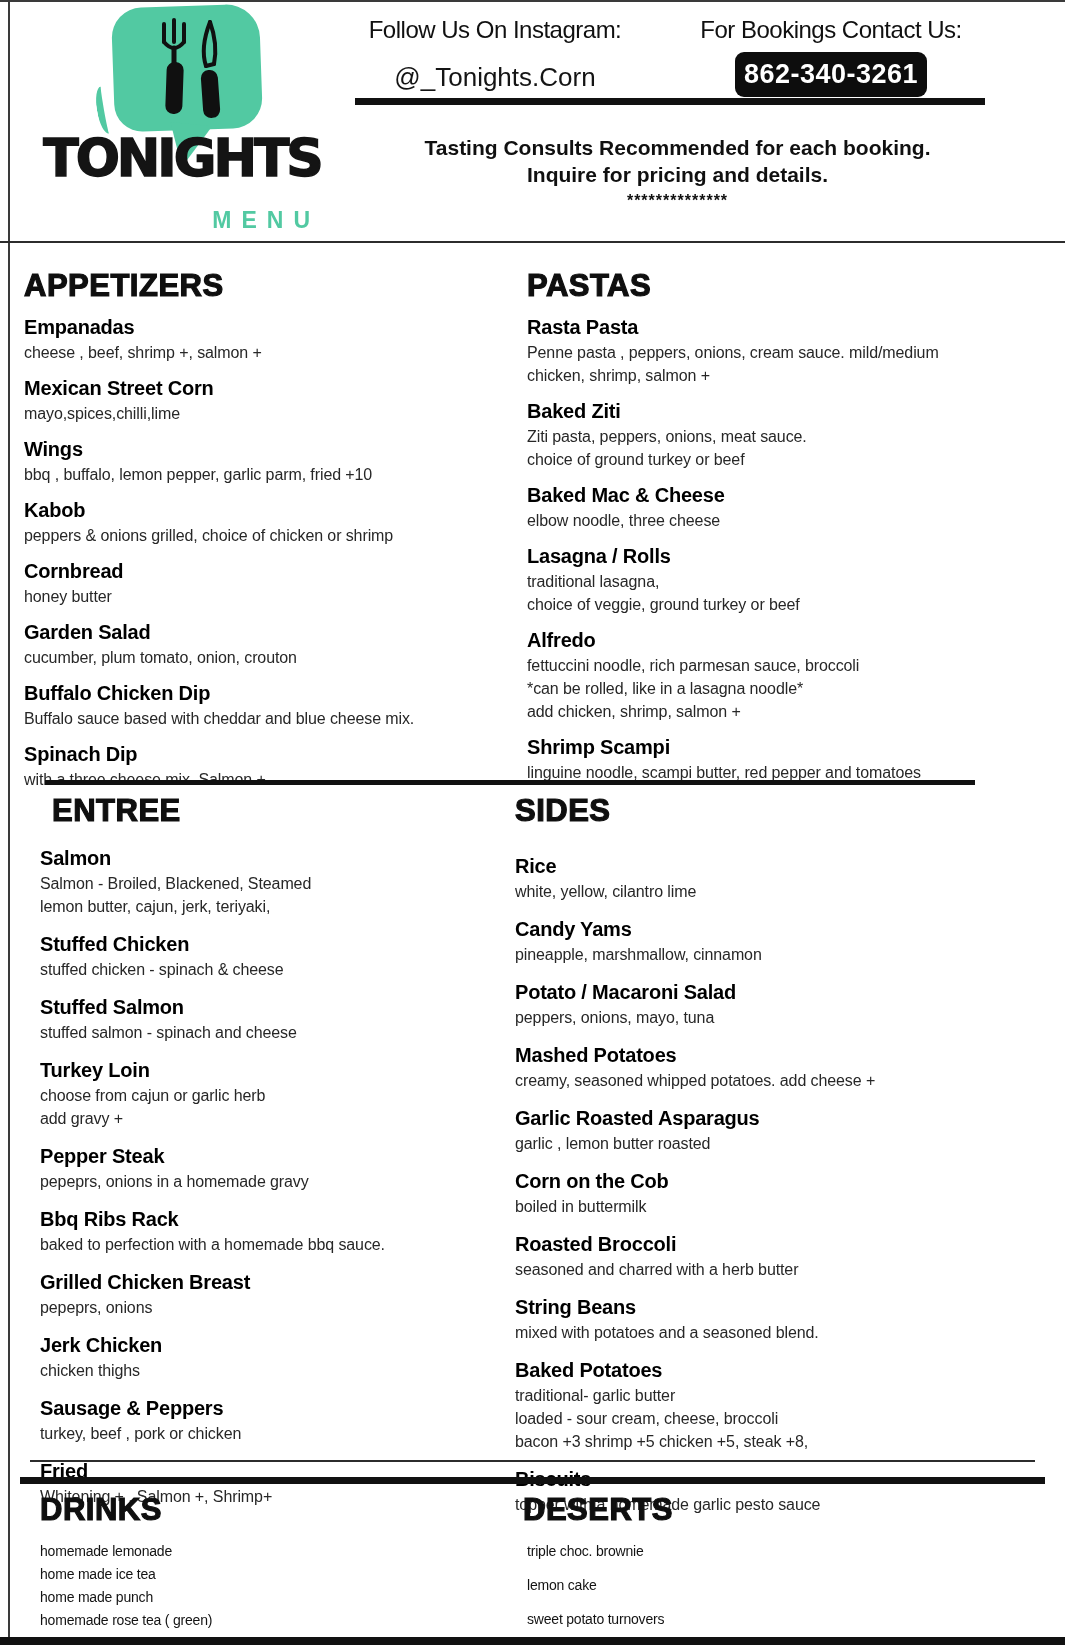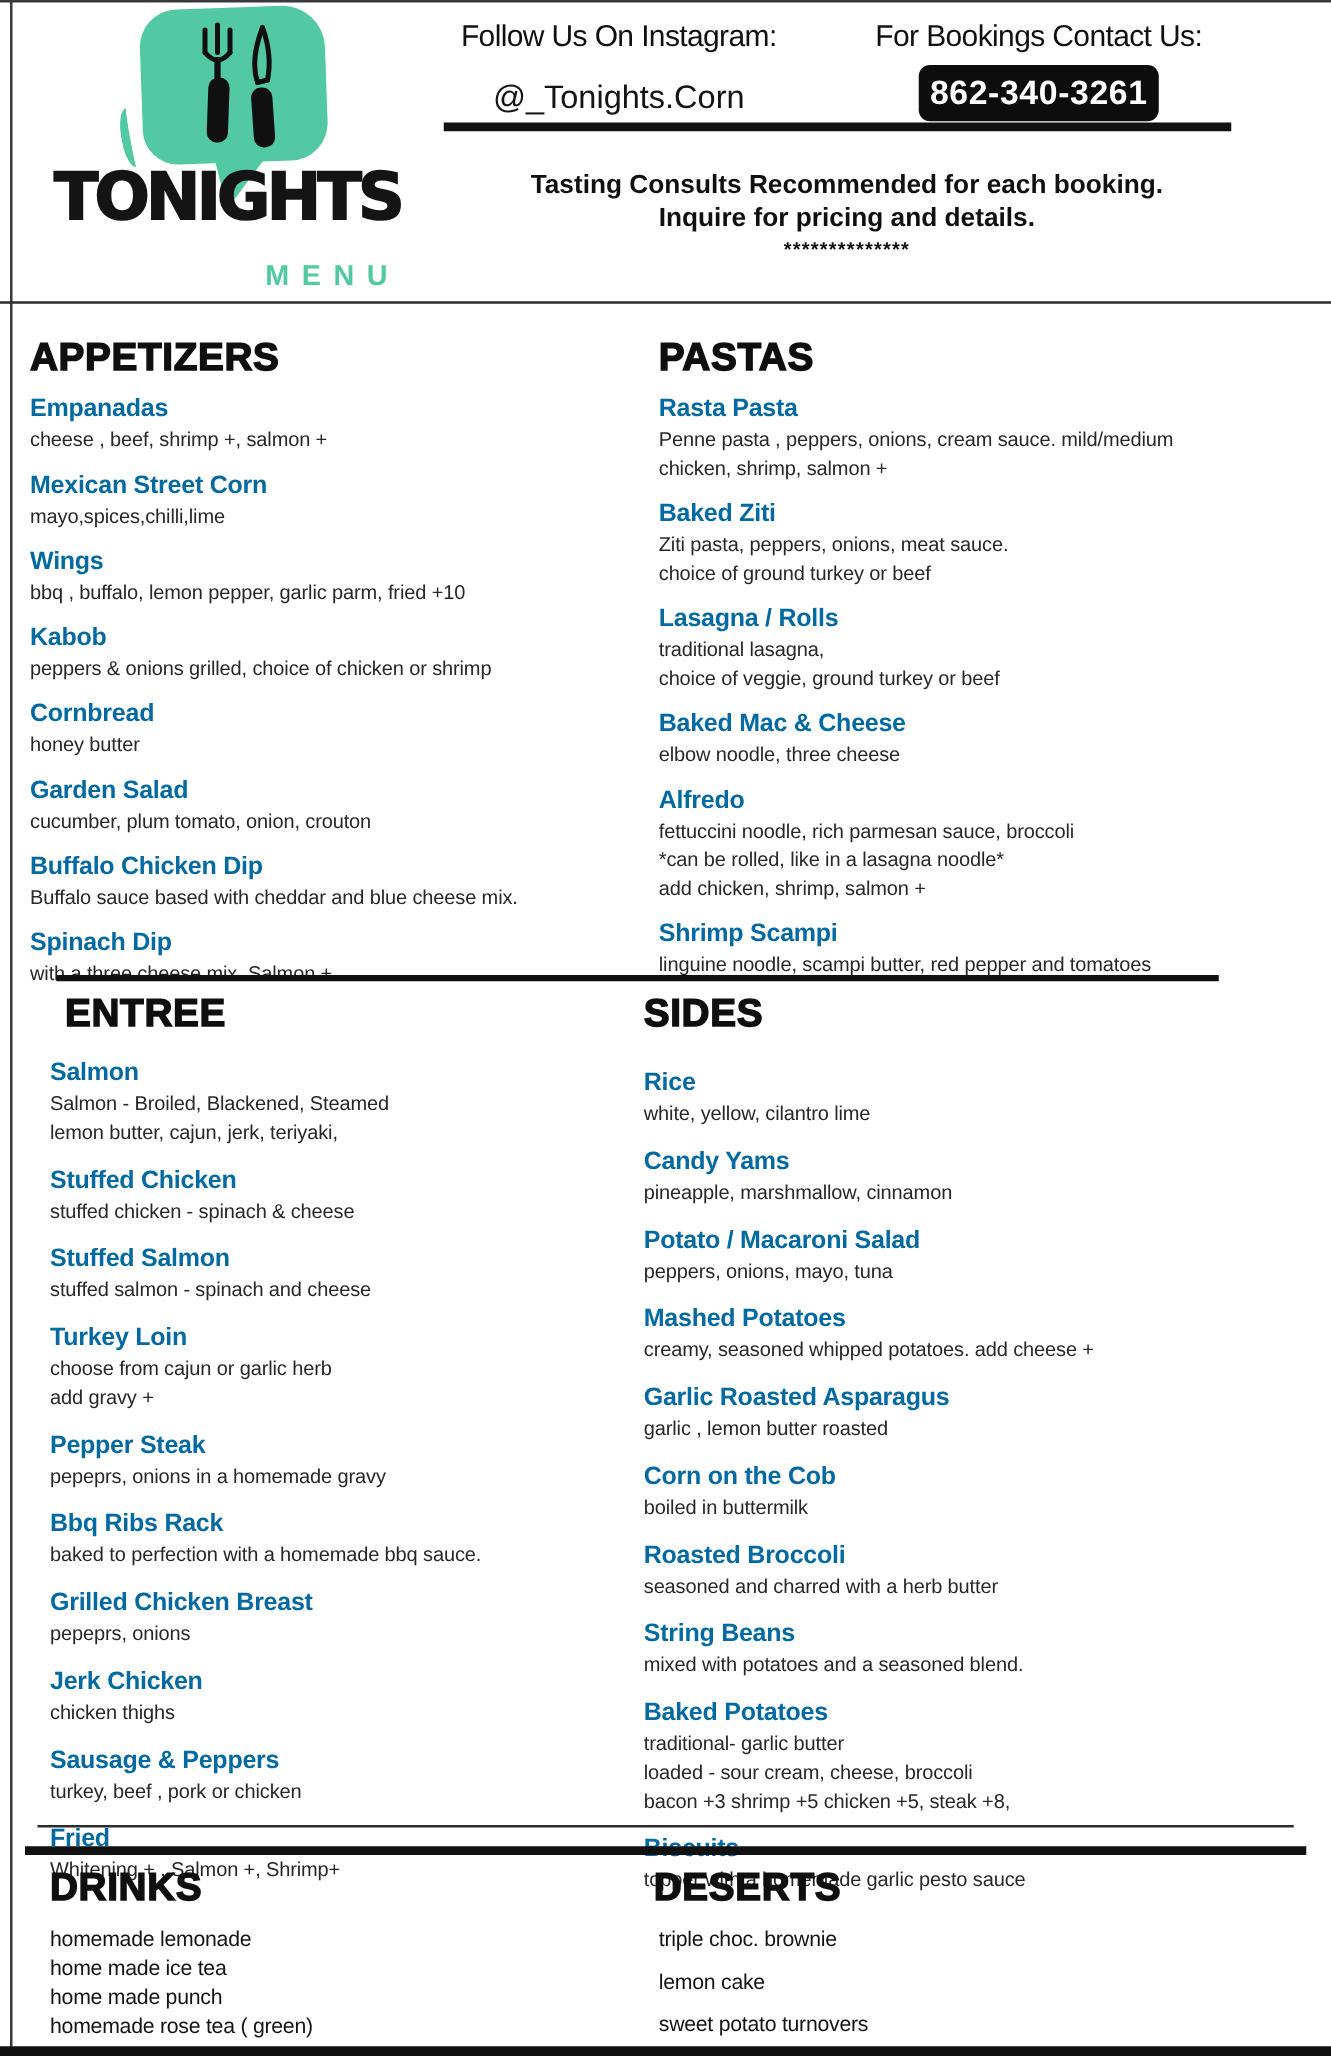--- a/index.html
+++ b/index.html
@@ -59,37 +59,37 @@
   .note-block { position:absolute; left:370px; top:134px; width:615px; text-align:center; }
   .note-l1, .note-l2 { font-size:21px; font-weight:bold; color:#101010; line-height:27px; }
   .note-stars { font-size:16px; font-weight:bold; letter-spacing:1px; color:#101010; margin-top:4px; }
 
   
   .section { position:absolute; }
   .section h2 {
     font-size:31px; font-weight:800; color:#0f0f0f; letter-spacing:0.5px;
     -webkit-text-stroke:1.2px #0f0f0f; margin-bottom:10px;
   }
-  .item-name { font-size:20px; font-weight:bold; color:#0369a1; line-height:27px; letter-spacing:-0.2px; }
+  .item-name { font-size:20px; font-weight:bold; color:#000000; line-height:27px; letter-spacing:-0.2px; }
   .item-desc { font-size:16px; color:#272727; line-height:23px; letter-spacing:-0.1px; }
   .menu-item { margin-bottom:11px; }
 
   #sec-appetizers { left:24px;  top:268px; width:472px; }
   #sec-pastas     { left:527px; top:268px; width:455px; }
   #sec-entree     { left:40px;  top:793px; width:470px; }
   #sec-sides      { left:515px; top:793px; width:480px; }
   #sec-entree h2  { margin-bottom:16px;margin-left:12px; }
   #sec-sides h2   { margin-bottom:24px; }
   #sec-entree .menu-item { margin-bottom:13px; }
   #sec-sides  .menu-item { margin-bottom:13px; }
 
   #sec-drinks  { left:40px;  top:1492px; width:470px; }
   #sec-deserts { left:523px; top:1492px; width:460px; }
   .section.plain h2 { margin-bottom:12px; }
-  .section.plain .item-name { font-weight:normal; font-size:17px; line-height:23px; color:#131313; }
+  .section.plain .item-name { font-weight:normal; font-size:14px; line-height:23px; color:#131313; }
   #sec-drinks  .menu-item { margin-bottom:0px; }
   #sec-deserts .menu-item { margin-bottom:11px; }
   #sec-deserts .item-name { padding-left:4px; }
 </style>
 </head>
 <body>
 
 <div class="frame-top"></div>
 <div class="frame-left"></div>
 
@@ -176,27 +176,27 @@
         <div class="item-name">Rasta Pasta</div>
         <div class="item-desc">Penne pasta , peppers, onions, cream sauce.  mild/medium</div>
         <div class="item-desc">chicken, shrimp, salmon +</div>
       </div>
       <div class="menu-item">
         <div class="item-name">Baked Ziti</div>
         <div class="item-desc">Ziti pasta, peppers, onions, meat sauce.</div>
         <div class="item-desc">choice of ground turkey or beef</div>
       </div>
       <div class="menu-item">
+        <div class="item-name">Baked Mac &amp; Cheese</div>
+        <div class="item-desc">elbow noodle, three cheese</div>
+      </div>
+      <div class="menu-item">
         <div class="item-name">Lasagna / Rolls</div>
         <div class="item-desc">traditional lasagna,</div>
         <div class="item-desc">choice of veggie, ground turkey or beef</div>
-      </div>
-      <div class="menu-item">
-        <div class="item-name">Baked Mac &amp; Cheese</div>
-        <div class="item-desc">elbow noodle, three cheese</div>
       </div>
       <div class="menu-item">
         <div class="item-name">Alfredo</div>
         <div class="item-desc">fettuccini noodle, rich parmesan sauce, broccoli</div>
         <div class="item-desc">*can be rolled, like in a lasagna noodle*</div>
         <div class="item-desc">add chicken, shrimp, salmon  +</div>
       </div>
       <div class="menu-item">
         <div class="item-name">Shrimp Scampi</div>
         <div class="item-desc">linguine noodle, scampi butter, red pepper and tomatoes</div>

